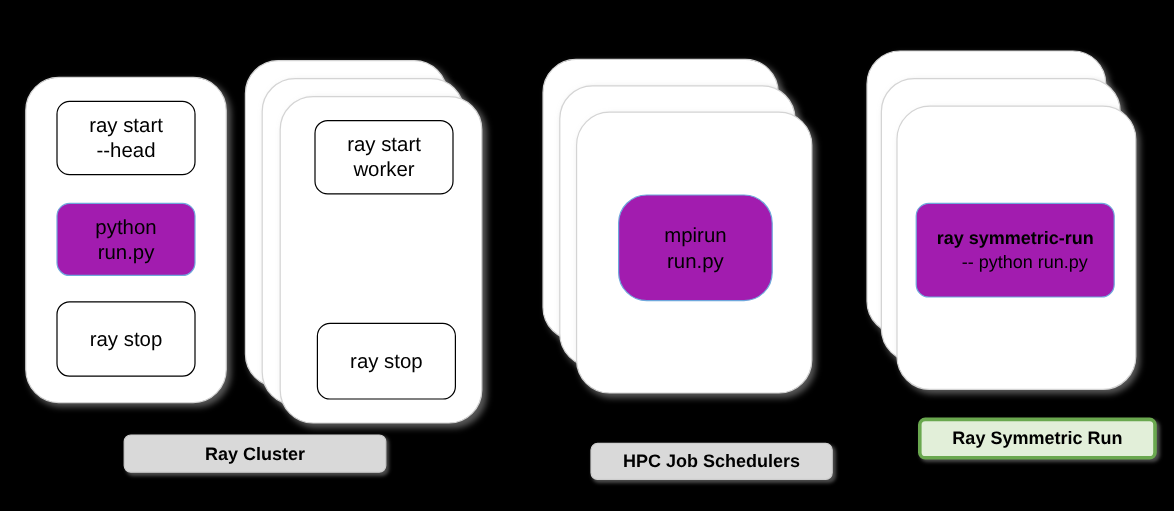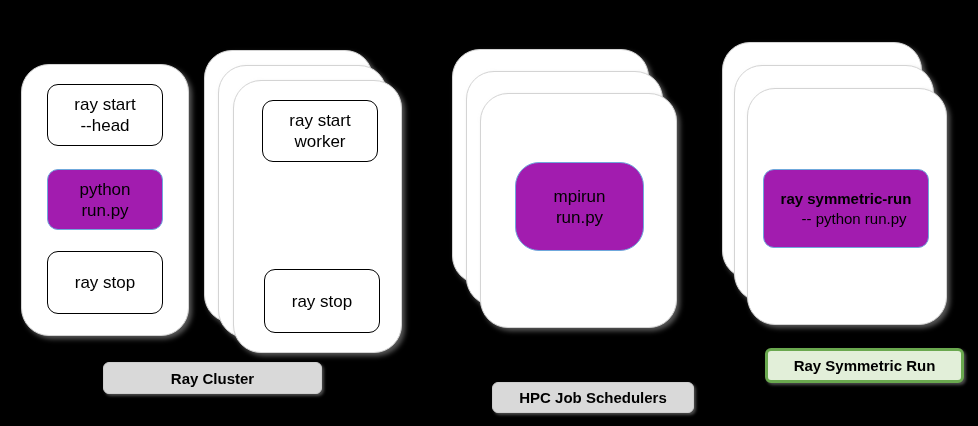--- a/index.html
+++ b/index.html
@@ -111,20 +111,20 @@
       <div class="cmd blue" style="left:15px; top:80px; width:166px; height:79px;">
         <span class="bold-line">ray symmetric-run</span>
         <span class="sub-line">-- python run.py</span>
       </div>
     </div>
   </div>
 
   <div class="label gray" style="left:83px; top:362px; width:219px; height:32px;">
     <span>Ray Cluster</span>
   </div>
-  <div class="label gray" style="left:472px; top:382px; width:202px; height:31px;">
+  <div class="label gray" style="left:472px; top:369px; width:202px; height:31px;">
     <span>HPC Job Schedulers</span>
   </div>
   <div class="label green" style="left:745px; top:348px; width:199px; height:35px;">
     <span>Ray Symmetric Run</span>
   </div>
 
 </div>
 
 </body></html>

